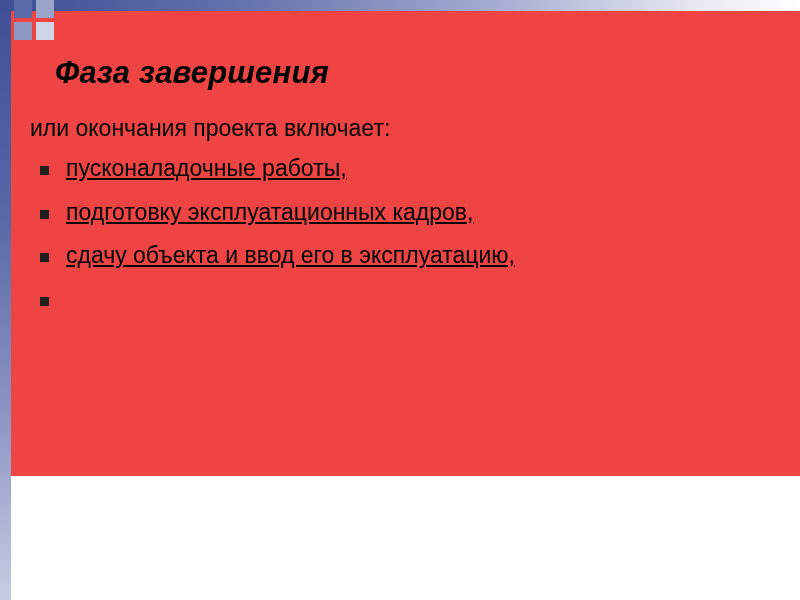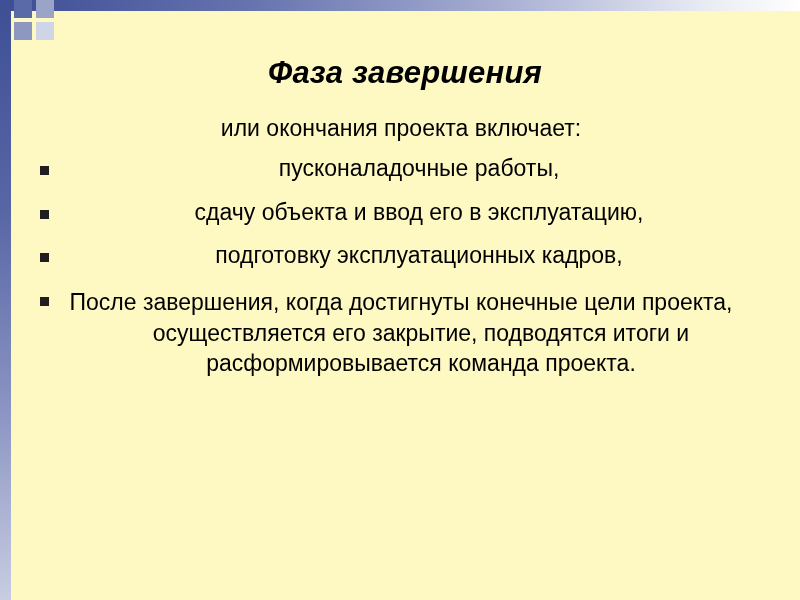--- a/index.html
+++ b/index.html
@@ -9,23 +9,22 @@
   body {
     width: 800px;
     height: 600px;
     background: #ffffff;
     font-family: "Liberation Sans", sans-serif;
     overflow: hidden;
   }
   .slide {
     position: relative;
     width: 800px;
-    height: 600px;
-    background: #fef9c3;
-    text-align: center;
+    height: 476px;
+    background: #ef4444;
   }
 
   
   .deco {
     position: absolute;
     top: 0;
     left: 0;
     width: 100px;
     height: 60px;
   }
@@ -80,20 +79,21 @@
     font-size: 23px;
     color: #000000;
     margin: 0 0 14px 0;
     line-height: 1.12;
   }
 
   ul.bullets {
     list-style: none;
     margin: 0;
     padding: 0;
+    text-decoration: underline;
   }
   ul.bullets li {
     position: relative;
     font-size: 23px;
     color: #000000;
     margin: 0 0 18px 0;
     padding-left: 36px;
     line-height: 1.12;
   }
   ul.bullets li .marker {
@@ -137,27 +137,26 @@
   <div class="body">
     <p class="lead">или окончания проекта включает:</p>
 
     <ul class="bullets">
       <li>
         <span class="marker"></span>
         <span>пусконаладочные работы,</span>
       </li>
       <li>
         <span class="marker"></span>
-        <span>сдачу объекта и ввод его в эксплуатацию,</span>
+        <span>подготовку эксплуатационных кадров,</span>
       </li>
       <li>
         <span class="marker"></span>
-        <span>подготовку эксплуатационных кадров,</span>
+        <span>сдачу объекта и ввод его в эксплуатацию,</span>
       </li>
       <li>
         <span class="marker"></span>
       </li>
     </ul>
 
-    <p class="closing"><span class="first">После завершения, когда достигнуты конечные цели проекта, осуществляется его закрытие, подводятся итоги и расформировывается команда проекта.</span></p>
   </div>
 
 </div>
 
 </body></html>

